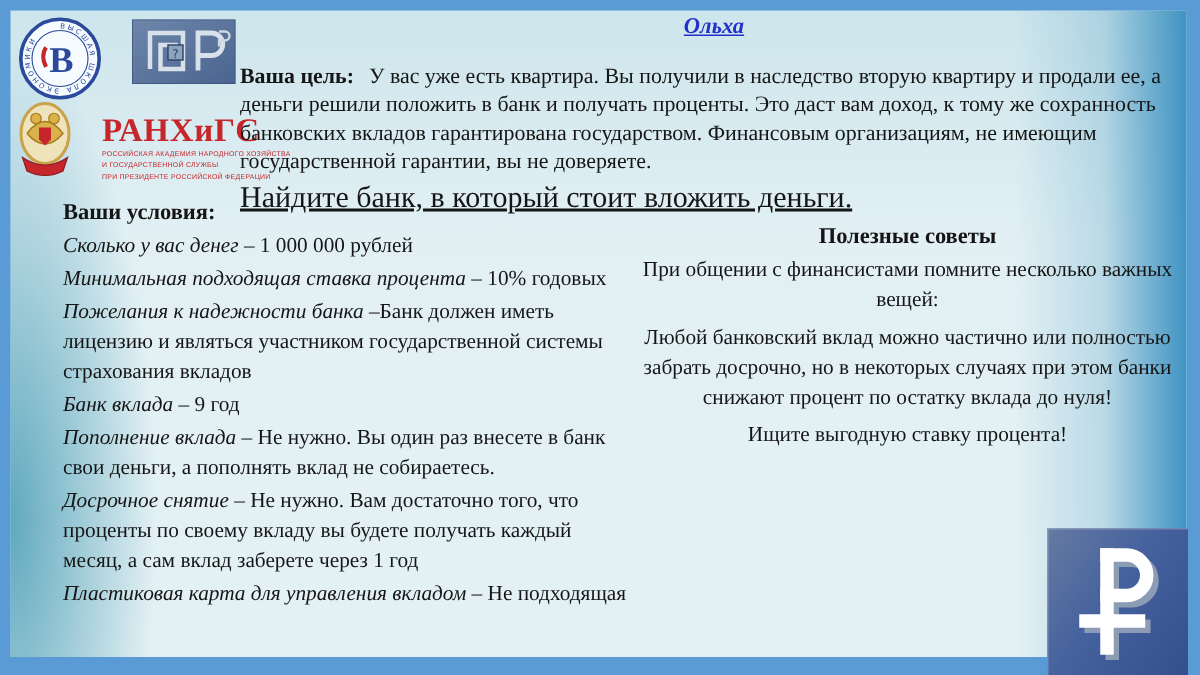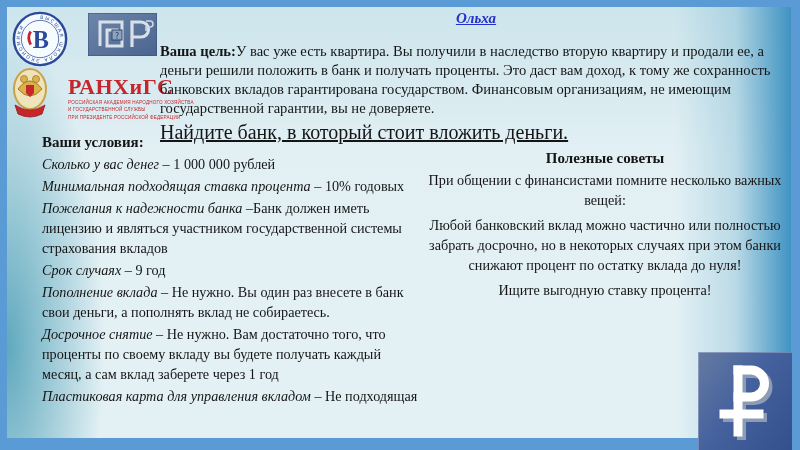--- a/index.html
+++ b/index.html
@@ -38,21 +38,21 @@
     color:#c6252b;letter-spacing:.2px;margin-top:2px;white-space:nowrap;
   }
 
   
   .title-row{left:160px;top:9px;width:632px;text-align:center;font-style:italic;}
   .title-link{
     color:#2230cc;font-weight:bold;font-size:15px;
     text-decoration:underline;cursor:pointer;
   }
   .goal{left:160px;top:27px;width:636px;font-size:14.6px;line-height:19px;}
-  .goal b{}
+  .goal b{margin-right:10px;}
   .task{
     left:160px;top:103px;width:636px;font-size:20px;line-height:19px;
     text-decoration:underline;
   }
 
   
   .conditions{left:42px;top:132px;width:376px;}
   .col-heading{font-size:15px;font-weight:bold;line-height:20px;margin:0 0 2px 0;}
   .cond-item{font-size:14.2px;line-height:20px;margin:0 0 2px 0;}
   .cond-item i{}
@@ -130,21 +130,21 @@
 
   <p class="abs goal txt"><b>Ваша цель:</b><span>У вас уже есть квартира. Вы получили в наследство вторую квартиру и продали ее, а деньги решили положить в банк и получать проценты. Это даст вам доход, к тому же сохранность банковских вкладов гарантирована государством. Финансовым организациям, не имеющим государственной гарантии, вы не доверяете.</span></p>
 
   <p class="abs task txt">Найдите банк, в который стоит вложить деньги.</p>
 
   <div class="abs conditions txt">
     <h3 class="col-heading">Ваши условия:</h3>
     <p class="cond-item"><i>Сколько у вас денег</i> <span>– 1 000 000 рублей</span></p>
     <p class="cond-item"><i>Минимальная подходящая ставка процента</i> <span>– 10% годовых</span></p>
     <p class="cond-item"><i>Пожелания к надежности банка</i> <span>–Банк должен иметь лицензию и являться участником государственной системы страхования вкладов</span></p>
-    <p class="cond-item"><i>Срок случаях</i> <span>– 9 год</span></p>
+    <p class="cond-item"><i>Банк вклада</i> <span>– 9 год</span></p>
     <p class="cond-item"><i>Пополнение вклада</i> <span>– Не нужно. Вы один раз внесете в банк свои деньги, а пополнять вклад не собираетесь.</span></p>
     <p class="cond-item"><i>Досрочное снятие</i> <span>– Не нужно. Вам достаточно того, что проценты по своему вкладу вы будете получать каждый месяц, а сам вклад заберете через 1 год</span></p>
     <p class="cond-item"><i>Пластиковая карта для управления вкладом</i> <span>– Не подходящая</span></p>
   </div>
 
   <div class="abs tips txt">
     <h3 class="col-heading">Полезные советы</h3>
     <p class="tip-par">При общении с финансистами помните несколько важных вещей:</p>
     <p class="tip-par">Любой банковский вклад можно частично или полностью забрать досрочно, но в некоторых случаях при этом банки снижают процент по остатку вклада до нуля!</p>
     <p class="tip-par">Ищите выгодную ставку процента!</p>

